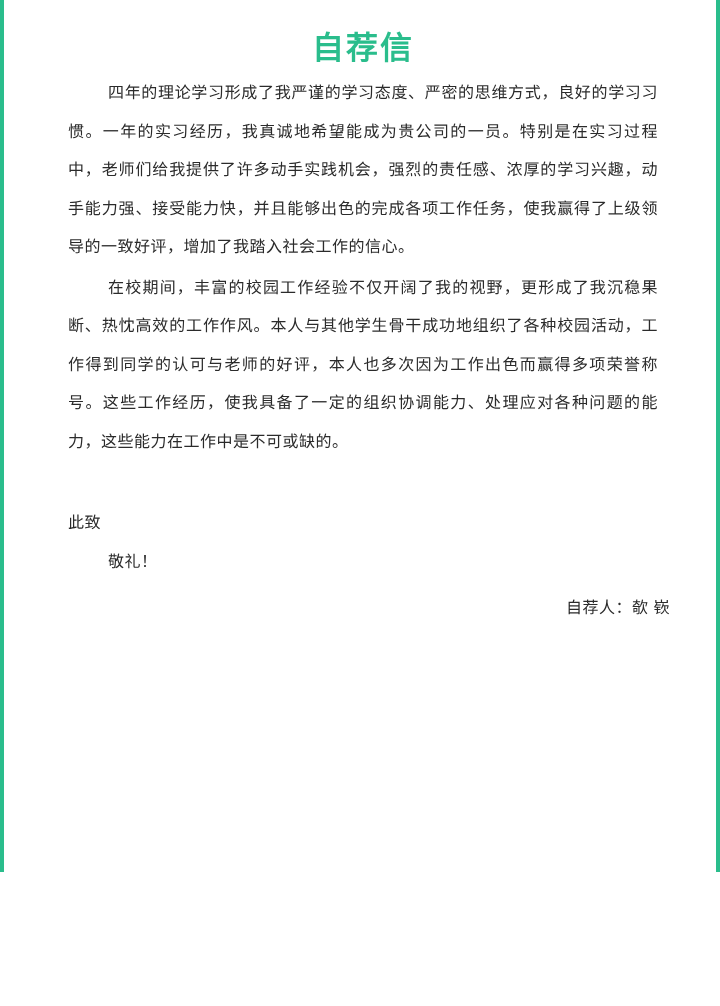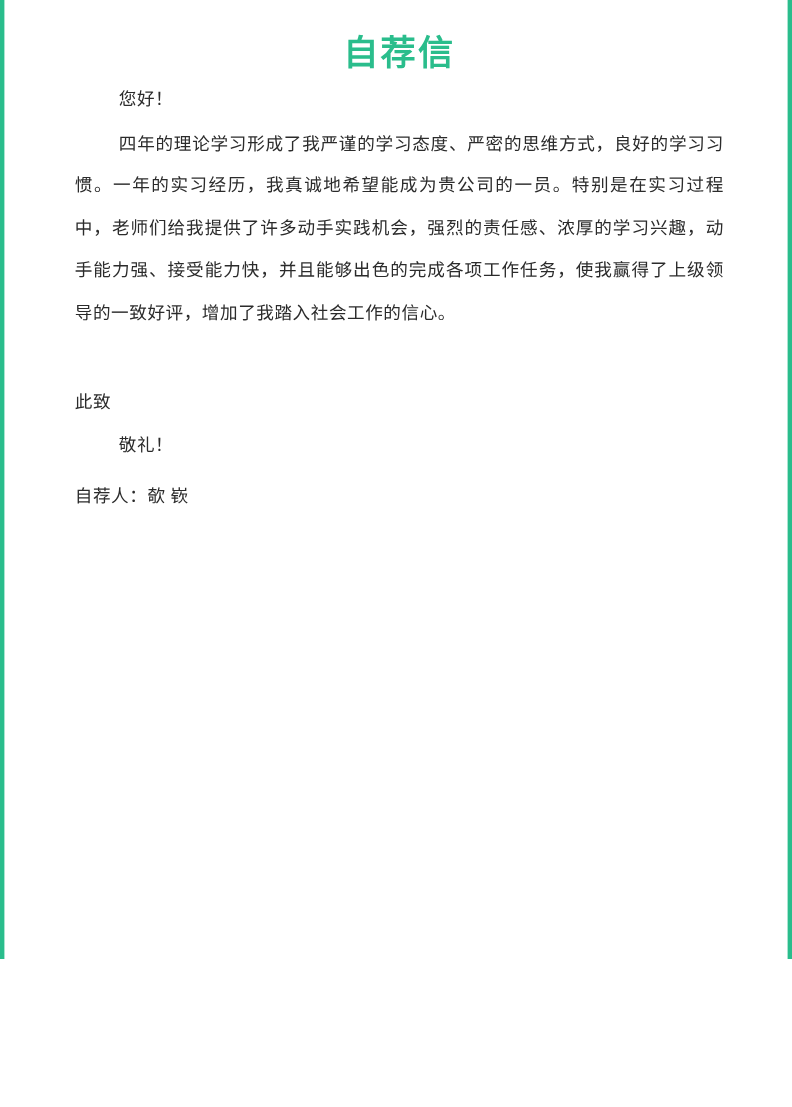--- a/index.html
+++ b/index.html
@@ -7,21 +7,21 @@
     padding: 0;
     background: #ffffff;
   }
   .page {
     position: relative;
     width: 720px;
     height: 872px;
     margin: 0 auto;
     background: #ffffff;
     overflow: hidden;
-    font-family: Liberation Serif, serif;
+    font-family: Liberation Sans, sans-serif;
     color: #2b2b2b;
   }
   .edge {
     position: absolute;
     top: 0;
     bottom: 0;
     width: 4px;
   }
   .edge.left  { left: 0; }
   .edge.right { right: 0; }
@@ -51,41 +51,41 @@
   .para {
     margin: 2px 0 0 0;
     text-align: justify;
     text-indent: 40px;
   }
   .closing {
     margin-top: 43px;
   }
   .signature {
     margin-top: 8px;
-    text-align: left;
+    text-align: right;
     margin-right: -12px;
     white-space: pre;
   }
 </style>
 </head>
 <body>
 
 <div class="page">
   <div class="edge left" style="background: rgb(42, 189, 140);"></div>
   <div class="edge right" style="background: rgb(42, 189, 140);"></div>
 
   <div class="content">
     <h1 class="title" style="color: rgb(42, 189, 140);">自荐信</h1>
 
 
-    <div class="indent">您好！</div>
 
 
     <p class="para">四年的理论学习形成了我严谨的学习态度、严密的思维方式，良好的学习习惯。一年的实习经历，我真诚地希望能成为贵公司的一员。特别是在实习过程中，老师们给我提供了许多动手实践机会，强烈的责任感、浓厚的学习兴趣，动手能力强、接受能力快，并且能够出色的完成各项工作任务，使我赢得了上级领导的一致好评，增加了我踏入社会工作的信心。</p>
 
+    <p class="para">在校期间，丰富的校园工作经验不仅开阔了我的视野，更形成了我沉稳果断、热忱高效的工作作风。本人与其他学生骨干成功地组织了各种校园活动，工作得到同学的认可与老师的好评，本人也多次因为工作出色而赢得多项荣誉称号。这些工作经历，使我具备了一定的组织协调能力、处理应对各种问题的能力，这些能力在工作中是不可或缺的。</p>
 
 
     <div class="closing">此致</div>
 
     <div class="indent">敬礼！</div>
 
     <div class="signature"><span>自荐人：</span><span>欹 嵚</span></div>
   </div>
 </div>
 

